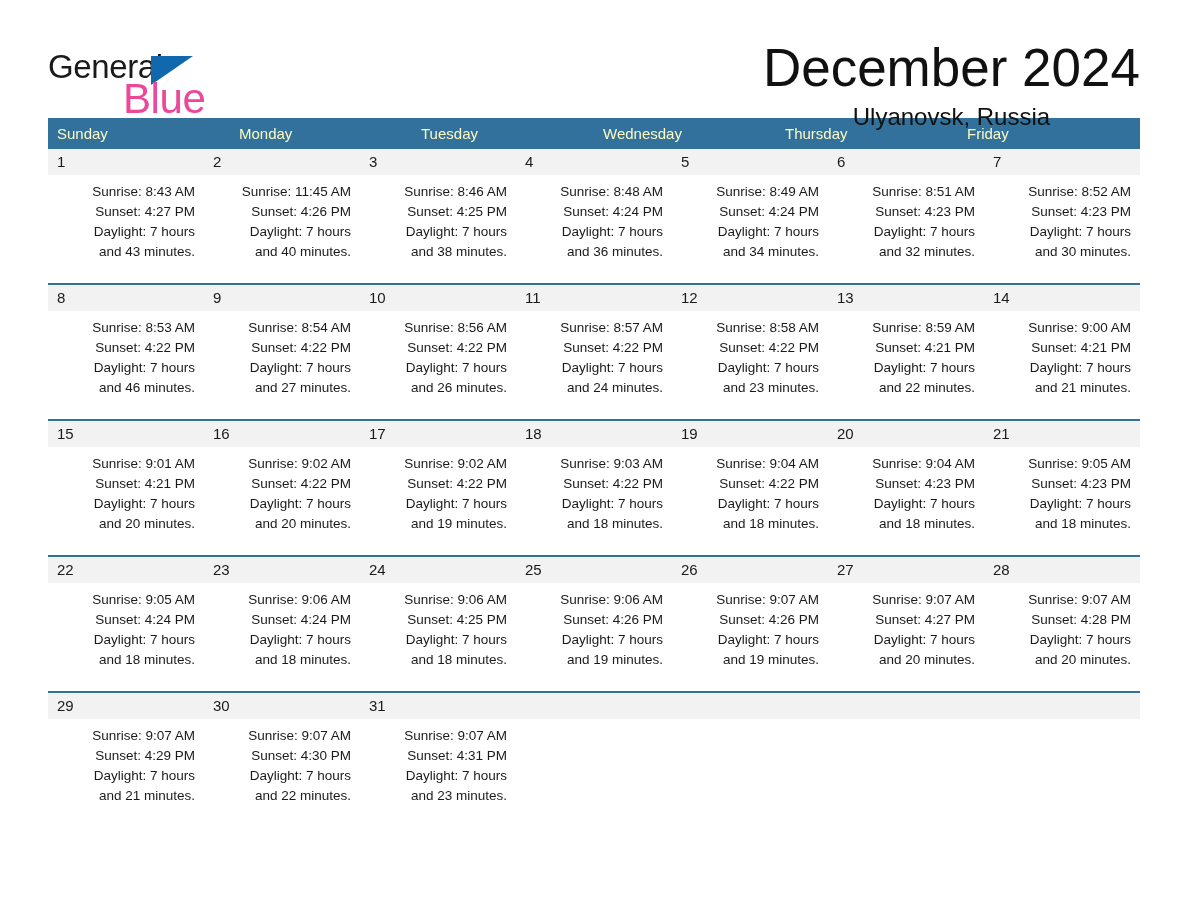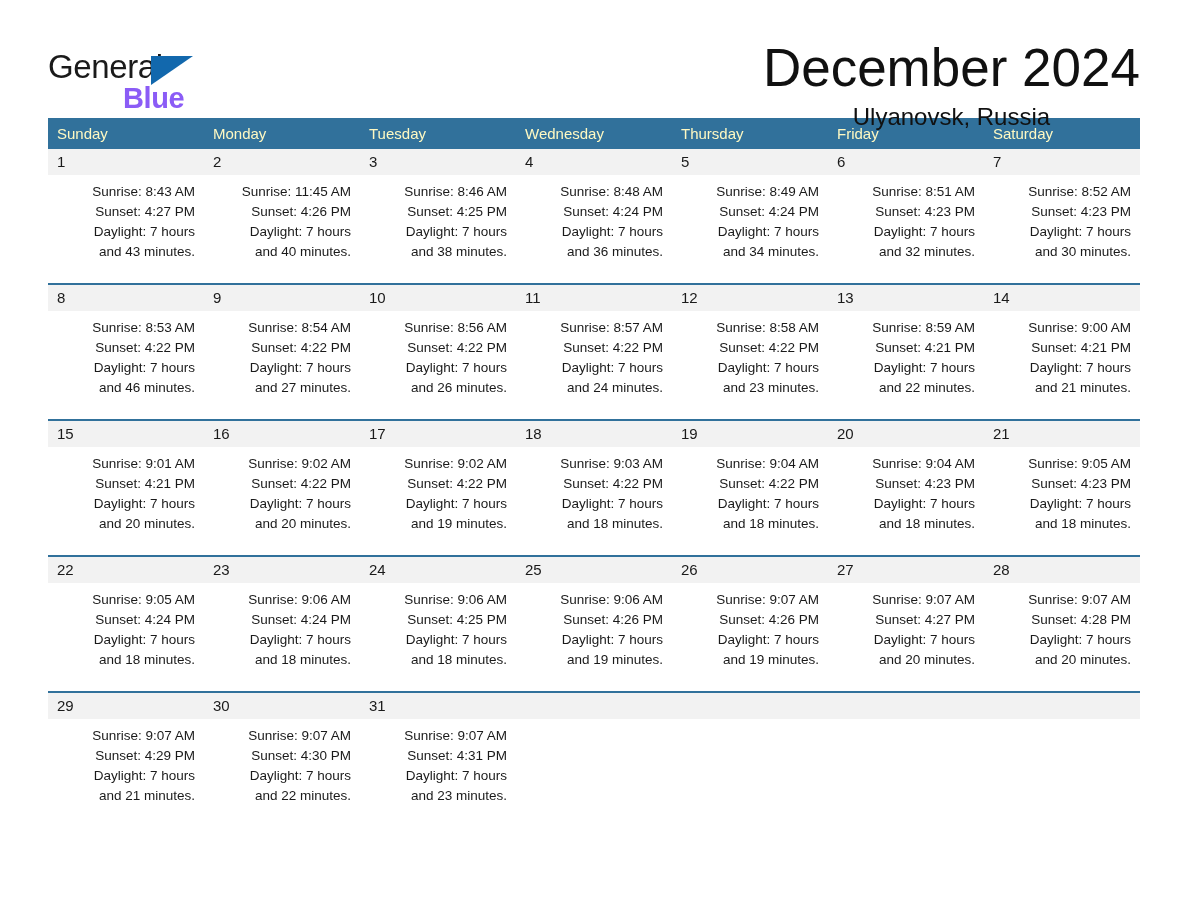--- a/index.html
+++ b/index.html
@@ -54,25 +54,25 @@
     top: 12px;
     width: 0;
     height: 0;
     border-left: 42px solid #1268ad;
     border-bottom: 29px solid transparent;
   }
   .logo-blue {
     position: absolute;
     left: 75px;
     top: 38px;
-    font-size: 29px;
+    font-size: 42px;
     line-height: 33px;
     letter-spacing: -0.4px;
-    color: #8b5cf6;
-    font-weight: 700;
+    color: #ec4899;
+    font-weight: 400;
   }
   .title-block {
     text-align: right;
     flex: 0 0 auto;
     padding-top: 0px;
   }
   .cal-title {
     font-size: 53px;
     line-height: 48px;
     font-weight: 400;
@@ -171,21 +171,20 @@
 
   <div class="calendar">
 
     <div class="weekday-row">
       <div class="weekday-cell">Sunday</div>
       <div class="weekday-cell">Monday</div>
       <div class="weekday-cell">Tuesday</div>
       <div class="weekday-cell">Wednesday</div>
       <div class="weekday-cell">Thursday</div>
       <div class="weekday-cell">Friday</div>
-      <div class="weekday-cell">Saturday</div>
     </div>
 
     <div class="week-row first">
       <div class="day-cell">
         <div class="day-num-band"><span class="day-num">1</span></div>
         <div class="day-body">
           <div class="day-line">Sunrise: 8:43 AM</div>
           <div class="day-line">Sunset: 4:27 PM</div>
           <div class="day-line">Daylight: 7 hours</div>
           <div class="day-line">and 43 minutes.</div>

